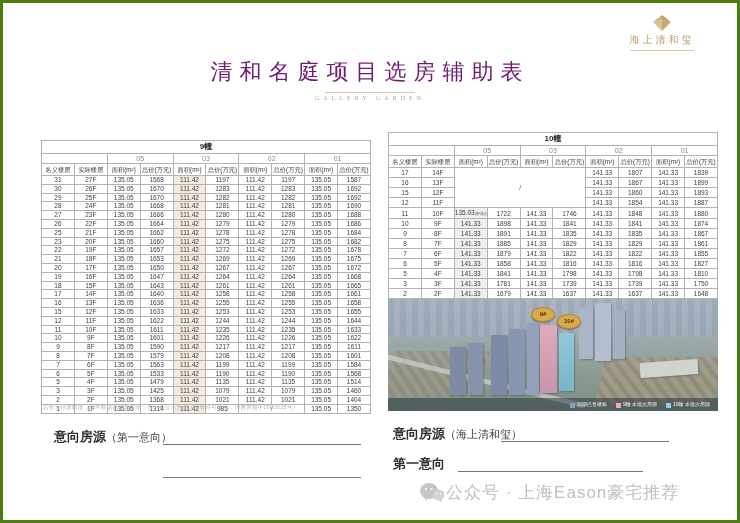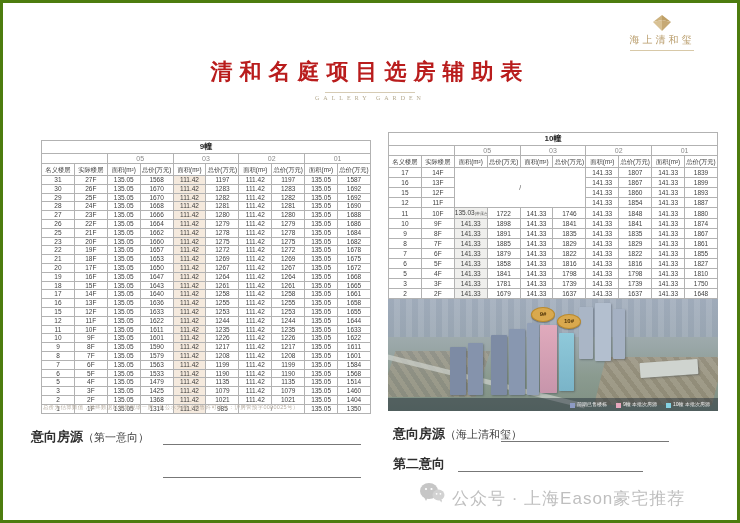--- a/index.html
+++ b/index.html
@@ -6,22 +6,22 @@
   .page{position:relative;width:740px;height:523px;background:#ffffff;border:3px solid #4d7c0f;
         overflow:hidden;font-family:"Liberation Sans",sans-serif;box-sizing:border-box;}
 
   
   .brand{position:absolute;top:12px;right:20px;width:110px;text-align:center;}
   .brand .gem{margin:0 auto 2px auto;width:26px;height:16px;}
   .brand .bname{font-size:10px;letter-spacing:3px;color:#b99d6b;font-family:"Liberation Serif",serif;}
   .brand .bline{margin:3px auto 0 auto;width:64px;height:1px;background:#d8c9a8;}
 
   .title-wrap{position:absolute;top:54px;left:0;width:100%;text-align:center;}
-  .main-title{font-family:"Liberation Serif",serif;font-weight:bold;font-size:22px;
-              letter-spacing:7px;color:#b91c1c;}
+  .main-title{font-family:"Liberation Serif",serif;font-weight:normal;font-size:22px;
+              letter-spacing:7px;color:#701a75;}
   .sub-orn{margin:5px auto 2px auto;width:90px;height:1px;background:#d6cbb4;}
   .sub-title{font-size:6px;letter-spacing:4px;color:#b3a88e;font-family:"Liberation Serif",serif;}
 
   
   .tbl-wrap{position:absolute;width:330px;}
   .tbl-left{left:38px;top:129px;margin-top:8px;}
   .tbl-right{left:385px;top:129px;}
   table{border-collapse:collapse;table-layout:fixed;width:330px;background:#fff;}
   th,td{border:1px solid #b2b2b2;font-size:6.5px;font-weight:normal;color:#3d3d3d;
         text-align:center;padding:0;white-space:nowrap;overflow:hidden;}
@@ -72,21 +72,21 @@
        background:rgba(25,35,48,.45);display:flex;justify-content:flex-end;align-items:center;
        gap:9px;box-sizing:border-box;padding-right:8px;font-size:5px;color:#efefef;}
   .lg-item i{display:inline-block;width:5px;height:5px;margin-right:2px;vertical-align:middle;}
 
   
   .form-label{position:absolute;font-size:13px;font-weight:bold;color:#2f2f2f;}
   .form-label .sub{font-weight:normal;font-size:11px;color:#3c3c3c;}
   .uline{position:absolute;border-bottom:1px solid #777777;height:1px;}
 
   
-  .wm{position:absolute;left:416px;top:478px;display:flex;align-items:flex-end;gap:7px;
+  .wm{position:absolute;left:416px;top:478px;display:flex;align-items:flex-start;gap:1px;
       color:#bfbfbf;font-size:17px;letter-spacing:1px;}
 </style>
 </head>
 <body>
 
 <div class="page">
 
   <div class="brand">
     <div class="gem">
       <svg width="26" height="16" viewBox="0 0 26 16">
@@ -659,34 +659,34 @@
     <div class="bld wbld"></div>
     <div class="tag tag9">9#</div>
     <div class="tag tag10">10#</div>
     <div class="photo-legend">
         <span class="lg-item"><i style="background: rgb(141, 155, 196);"></i>前期已售楼栋</span>
         <span class="lg-item"><i style="background: rgb(232, 167, 189);"></i>9幢 本批次房源</span>
         <span class="lg-item"><i style="background: rgb(133, 210, 227);"></i>10幢 本批次房源</span>
       </div>
   </div>
 
-  <div class="form-label" style="left:28px;top:425px;">
+  <div class="form-label" style="left:51px;top:425px;">
     <span>意向房源</span><span class="sub">（第一意向）</span>
   </div>
   <div class="uline" style="left:160px;top:440px;width:198px;"></div>
 
   <div class="uline" style="left:160px;top:473px;width:198px;"></div>
 
   <div class="form-label" style="left:390px;top:422px;">
     <span>意向房源</span><span class="sub">（海上清和玺）</span>
   </div>
   <div class="uline" style="left:498px;top:437px;width:168px;"></div>
 
   <div class="form-label" style="left:390px;top:452px;">
-    <span>第二意向</span>
+    <span>第一意向</span>
   </div>
   <div class="uline" style="left:455px;top:467px;width:185px;"></div>
 
   <div class="wm">
     <span>
       <svg width="26" height="24" viewBox="0 0 26 24">
         <ellipse cx="10" cy="10" rx="9" ry="8" fill="#c6c6c6"></ellipse>
         <circle cx="7" cy="8" r="1.1" fill="#ffffff"></circle>
         <circle cx="12.5" cy="8" r="1.1" fill="#ffffff"></circle>
         <polygon points="5,16 10,14 7,20" fill="#c6c6c6"></polygon>

